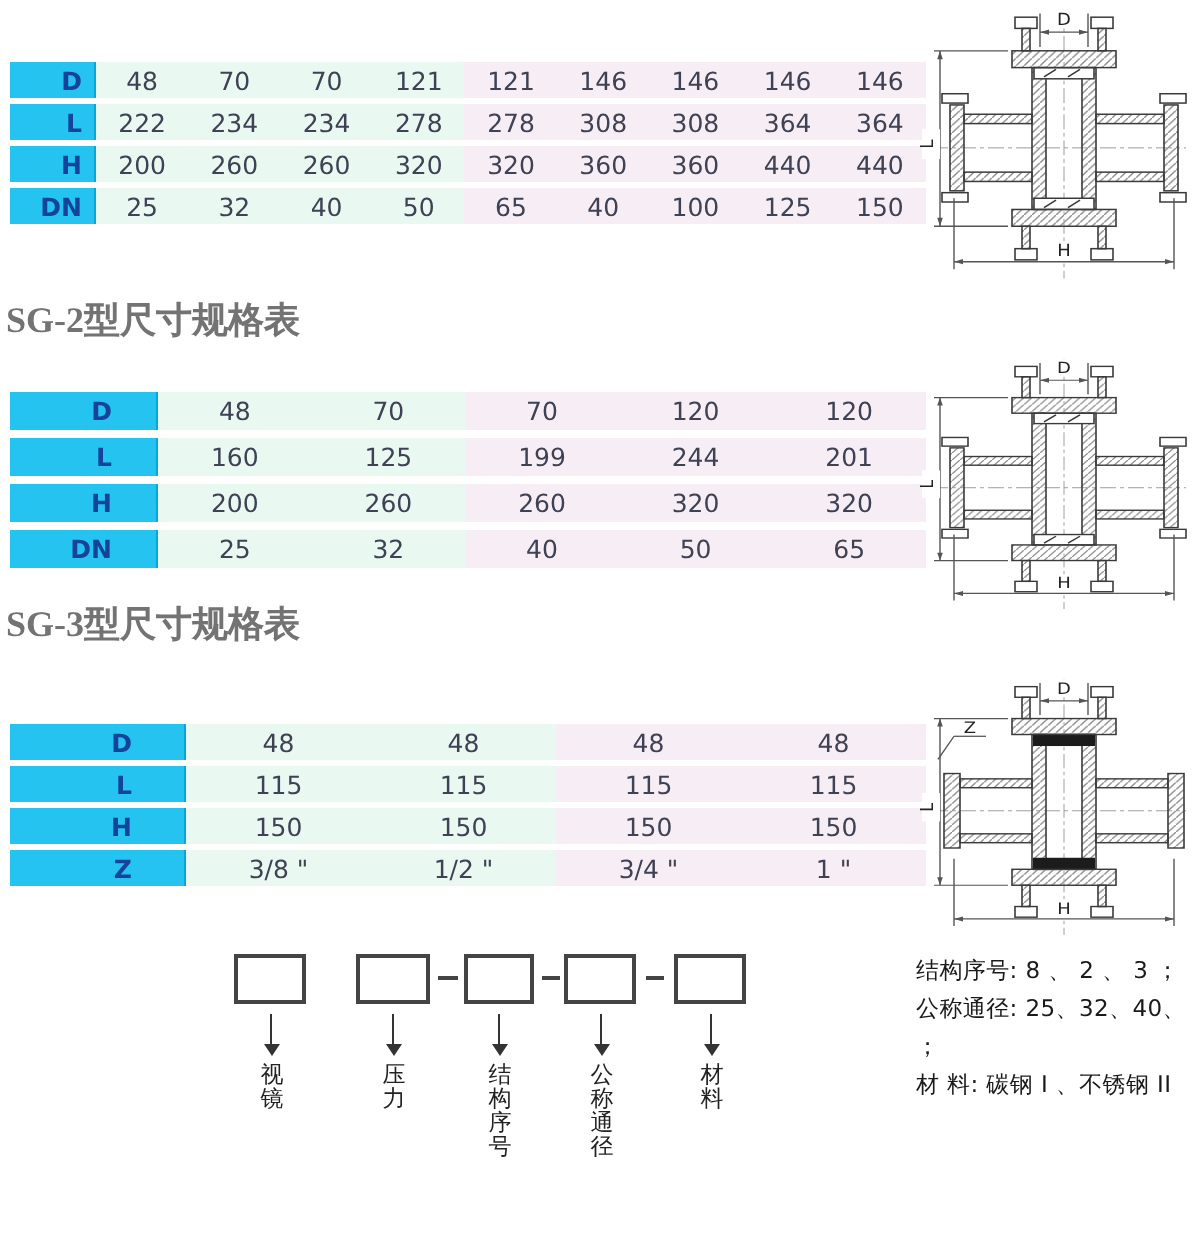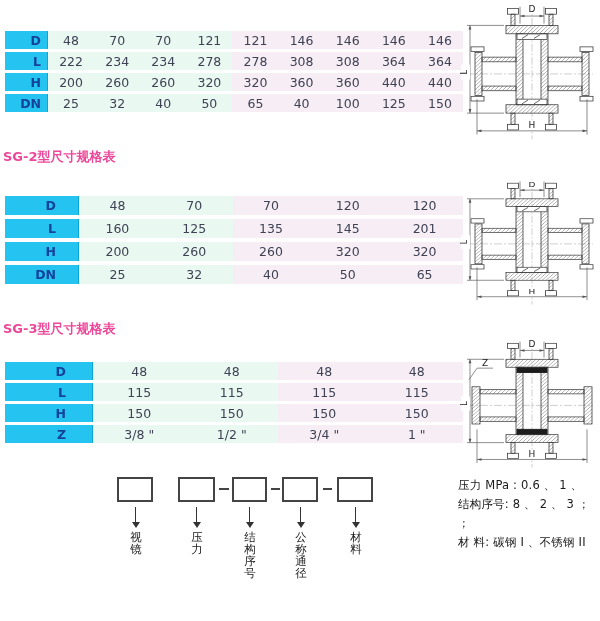--- a/index.html
+++ b/index.html
@@ -26,24 +26,24 @@
     border-right:1px solid #0aa6d6;
   }
   .cell{
     font-size:12.5px;color:#3f4254;
     display:flex;align-items:center;justify-content:center;
   }
   .cell.mint{background:#e9f8f1;}
   .cell.pink{background:#f7eef5;}
 
   .table-title{
-    position:absolute;left:3px;font-size:13px;font-weight:bold;color:#ec4899;
+    position:absolute;left:3px;font-size:18px;font-weight:bold;color:#737373;font-family:Liberation Serif, serif;
   }
   .title2{top:148px;}
-  .title3{top:320px;}
+  .title3{top:300px;}
 
   
   .drawing{position:absolute;left:460px;width:138px;}
   .d1{top:3px;height:140px;}
   .d2{top:178px;height:130px;}
   .d3{top:338px;height:133px;}
   .drawing svg{width:100%;height:100%;display:block;}
 
   
   .dn-box{
@@ -130,22 +130,22 @@
   <div class="spec-table t2" style="grid-template-columns: 74px repeat(5, 1fr);">
       <div class="hcell">D</div>
       <div class="cell mint">48</div>
       <div class="cell mint">70</div>
       <div class="cell pink">70</div>
       <div class="cell pink">120</div>
       <div class="cell pink">120</div>
       <div class="hcell">L</div>
       <div class="cell mint">160</div>
       <div class="cell mint">125</div>
-      <div class="cell pink">135</div>
-      <div class="cell pink">145</div>
+      <div class="cell pink">199</div>
+      <div class="cell pink">244</div>
       <div class="cell pink">201</div>
       <div class="hcell">H</div>
       <div class="cell mint">200</div>
       <div class="cell mint">260</div>
       <div class="cell pink">260</div>
       <div class="cell pink">320</div>
       <div class="cell pink">320</div>
       <div class="hcell">DN</div>
       <div class="cell mint">25</div>
       <div class="cell mint">32</div>
@@ -381,20 +381,20 @@
 号</div>
     <div class="dn-label l4">公
 称
 通
 径</div>
     <div class="dn-label l5">材
 料</div>
   </div>
 
   <div class="notes">
-    <div>压力 MPa : 0.6 、 1 、</div>
     <div>结构序号: 8 、 2 、 3 ；</div>
+    <div>公称通径: 25、32、40、</div>
     <div>；</div>
     <div>材 料: 碳钢 I 、不锈钢 II</div>
 
   </div>
 
 </div>
 
 </body></html>

